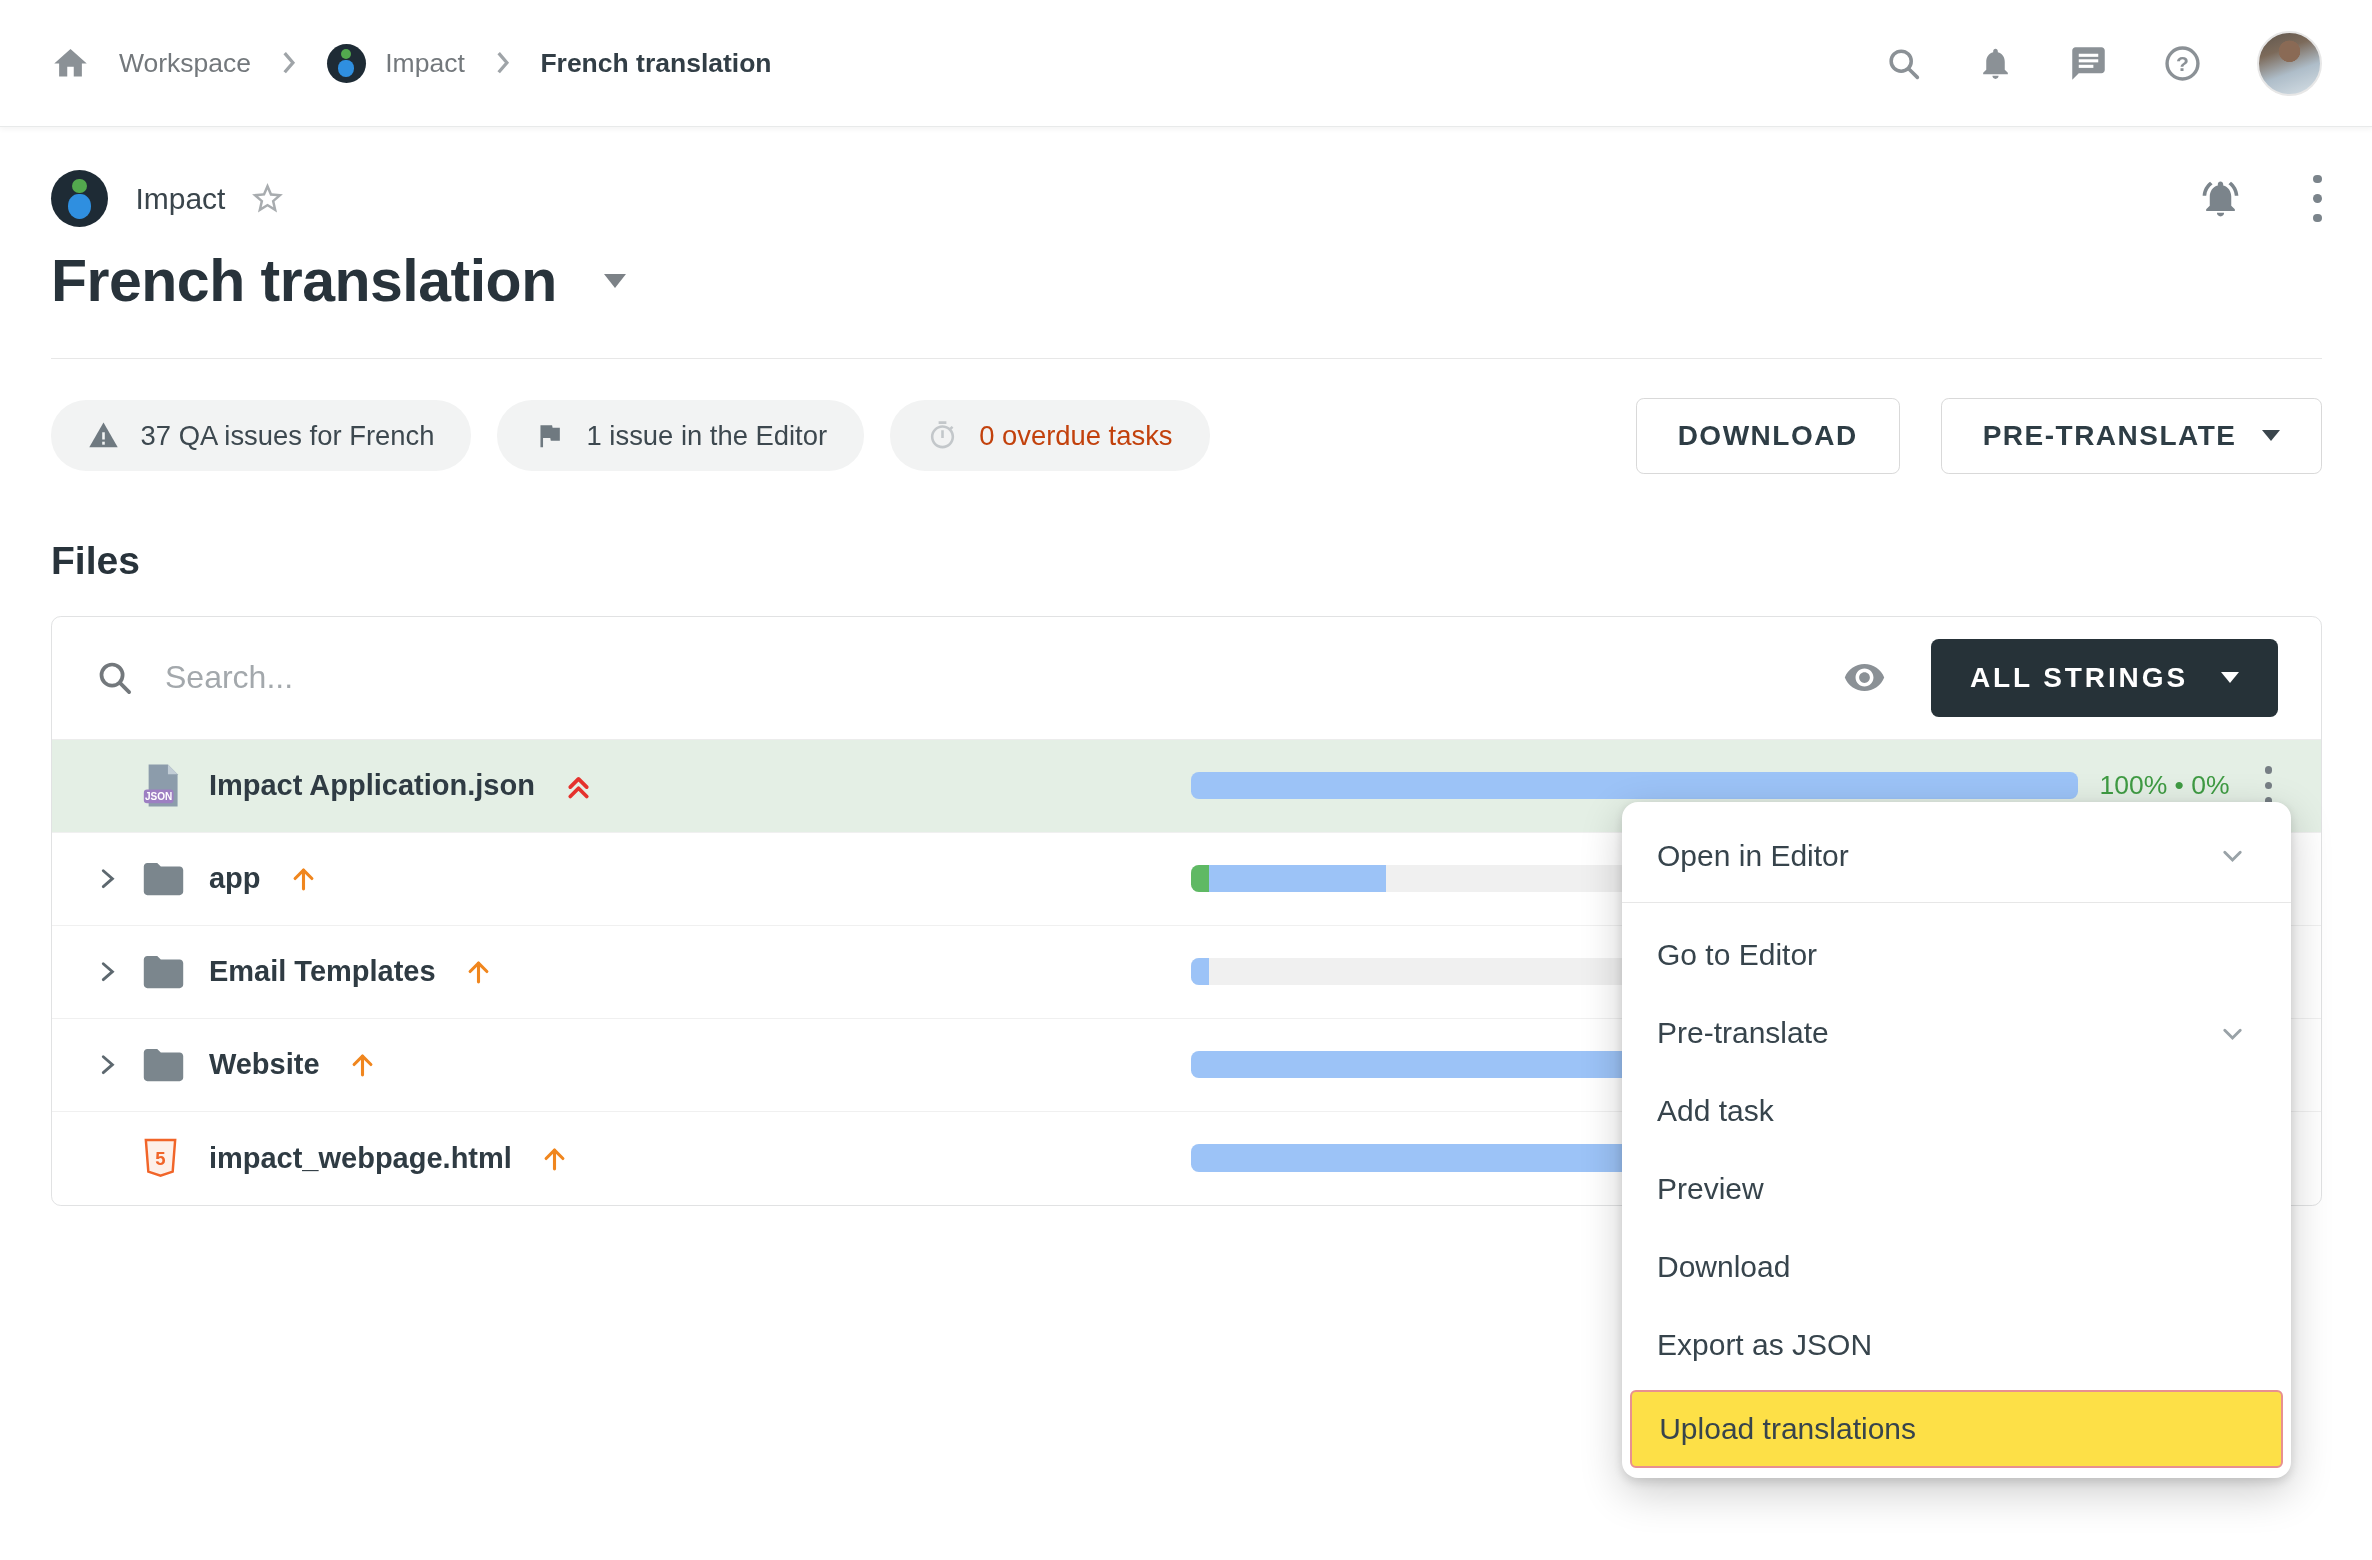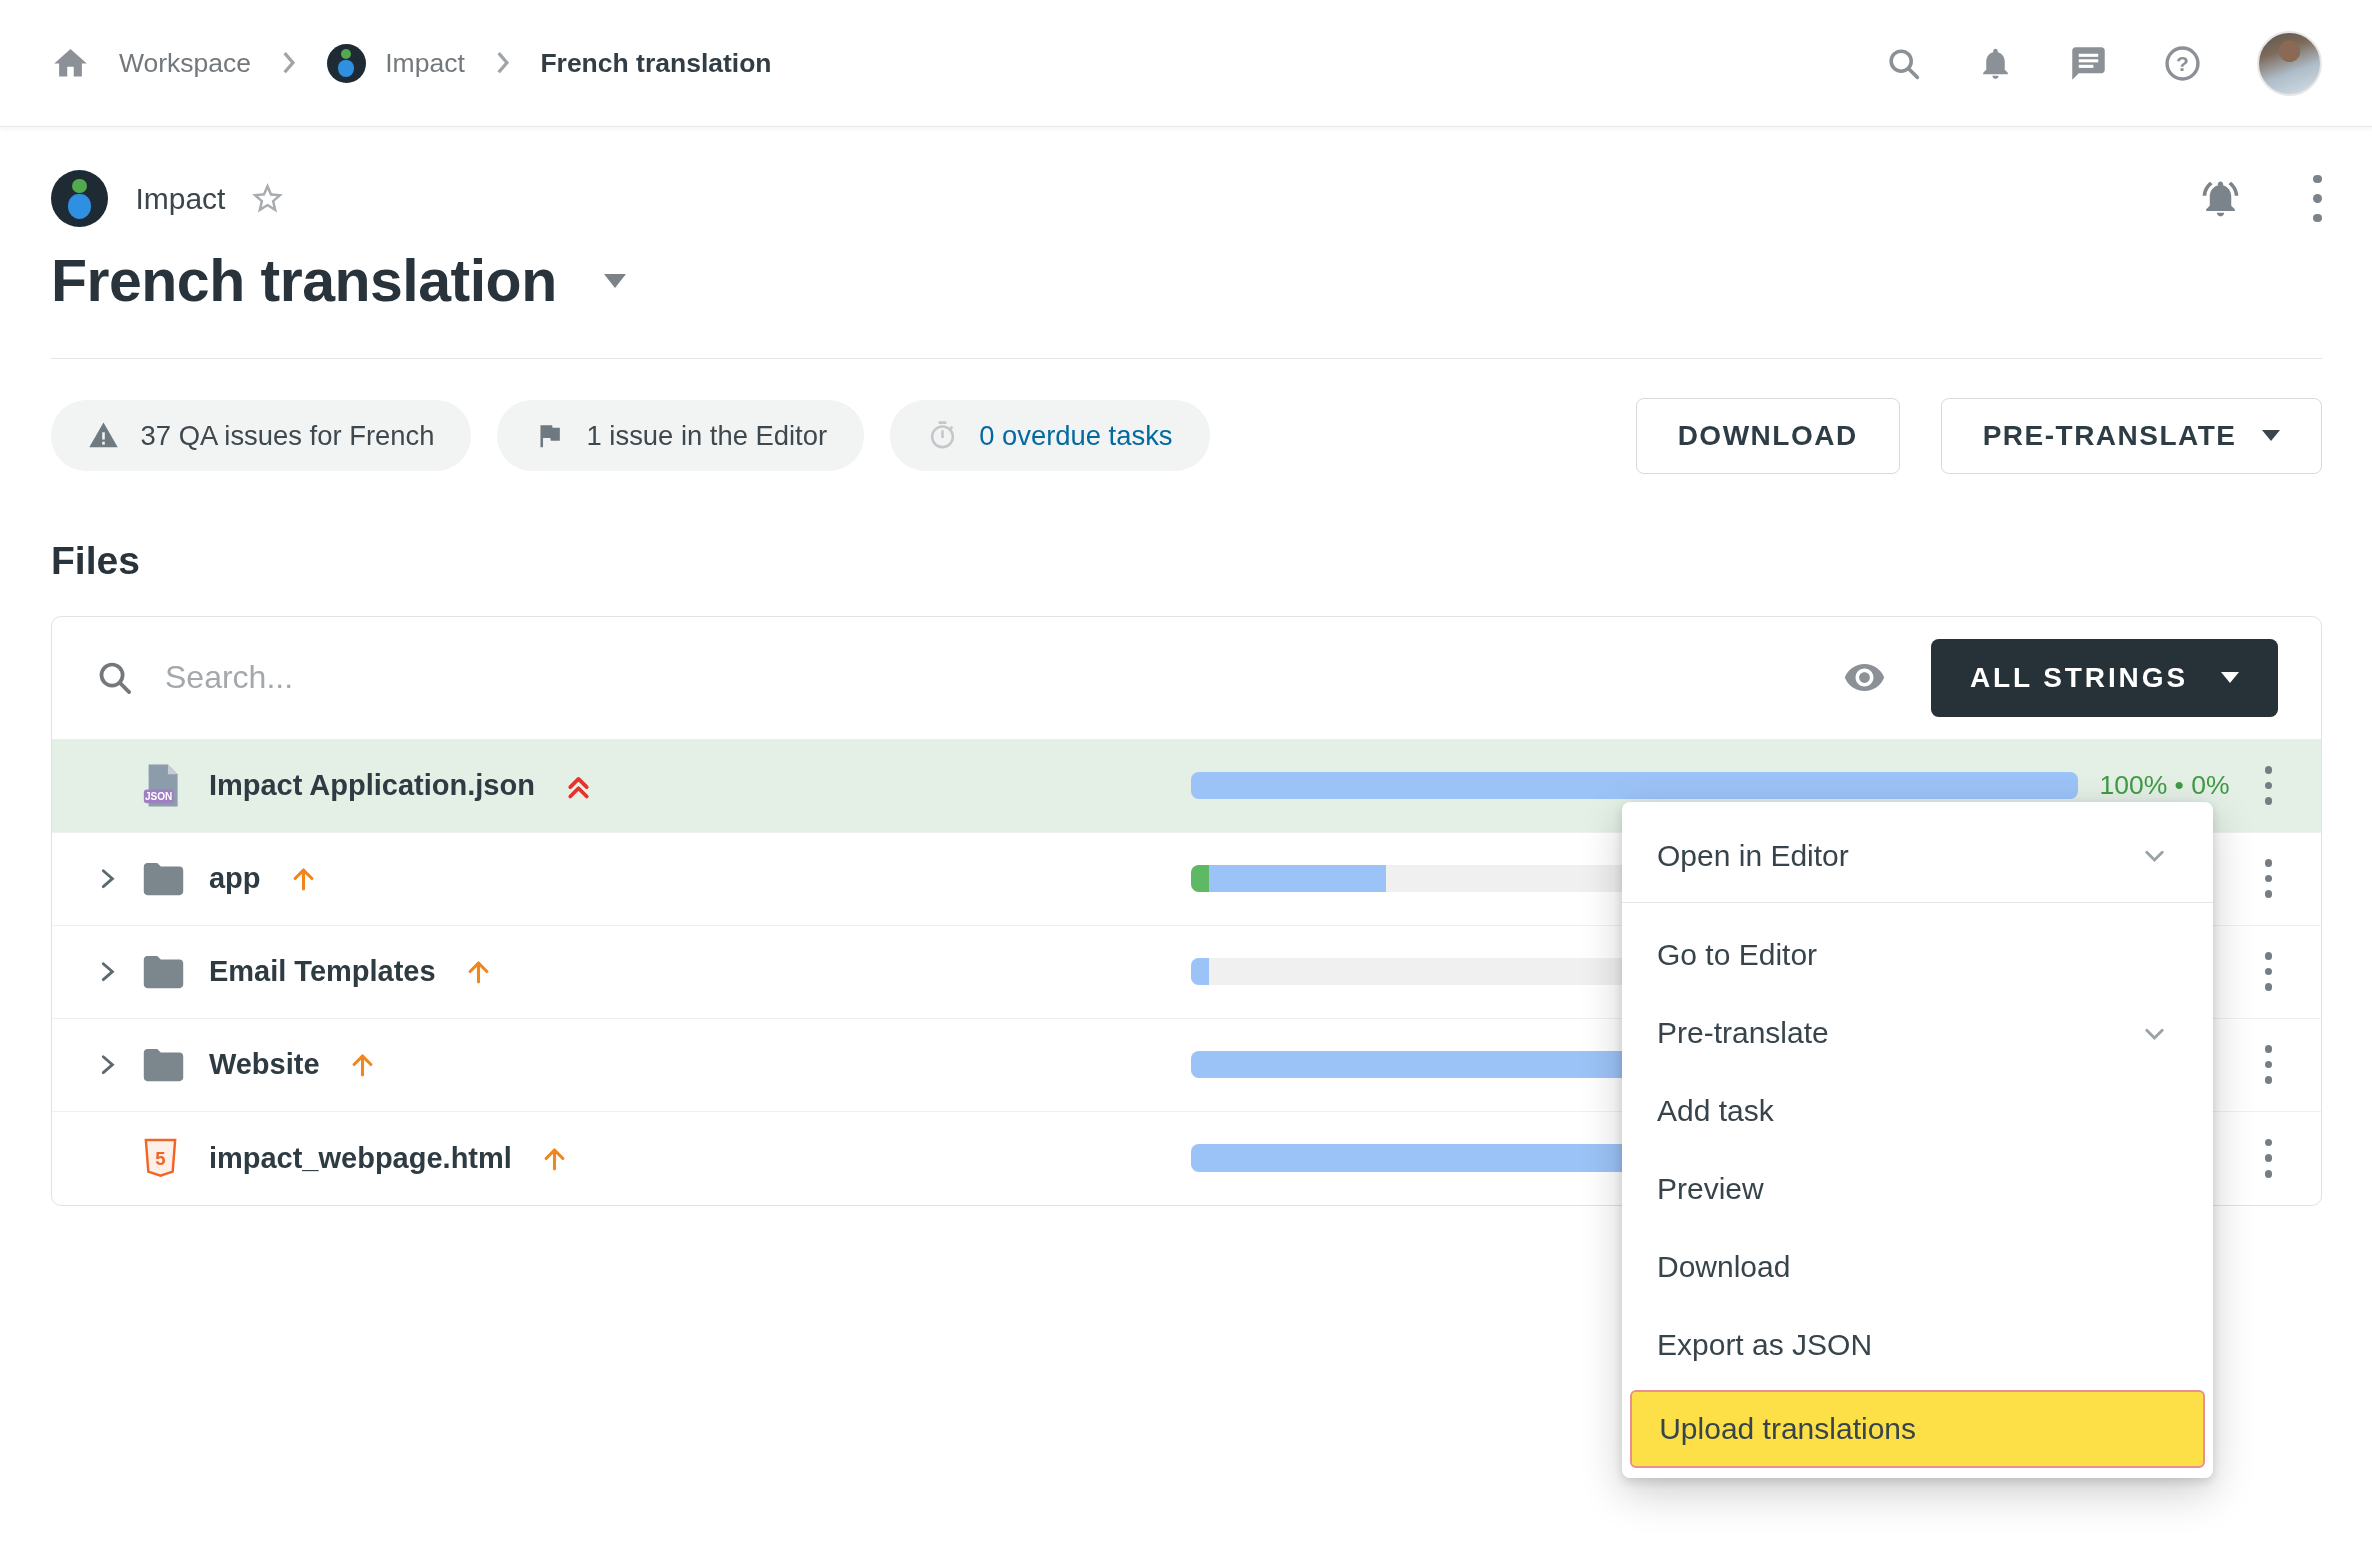--- a/index.html
+++ b/index.html
@@ -42,21 +42,21 @@
   .page-title{font-size:59px;font-weight:700;color:#28333b;margin:0;letter-spacing:-0.5px;}
   .caret{width:0;height:0;border-left:11.8px solid transparent;border-right:11.8px solid transparent;
     border-top:14.7px solid #7c8287;}
   .divider{height:1px;background:#e7e7e7;margin-top:43px;}
 
   
   .stats-row{display:flex;align-items:center;margin-top:39px;gap:12px;}
   .badges{display:flex;gap:25.5px;}
   .badge{height:71px;padding:0 37px;border-radius:35px;background:#f2f3f3;
     display:flex;align-items:center;gap:21.6px;font-size:27.4px;color:#3d484f;cursor:pointer;}
-  .badge.muted{color:#0369a1;cursor:default;}
+  .badge.muted{color:#c2410c;cursor:default;}
   .actions{margin-left:auto;display:flex;gap:41px;}
   .btn{height:76px;padding:0 41px;border:1px solid #d9d9d9;border-radius:7.8px;background:#fff;
     display:flex;align-items:center;gap:25.5px;font-size:28px;font-weight:700;letter-spacing:1.5px;
     color:#2e3d45;cursor:pointer;}
   .btn .caret{border-top-color:#3a454c;border-left-width:9.8px;border-right-width:9.8px;border-top-width:11.8px;}
 
   
   .files-heading{margin-top:65px;font-size:39px;font-weight:700;color:#28333b;}
   .card{margin-top:33px;border:1px solid #e1e2e3;border-radius:9.8px;background:#fff;}
   .search-row{height:123px;display:flex;align-items:center;padding:0 43px;border-bottom:1px solid #ececec;}
@@ -77,21 +77,21 @@
   .prio{margin-left:27.4px;display:flex;align-items:center;}
   .progress{margin-left:auto;display:flex;align-items:center;}
   .track{width:887px;height:27.4px;border-radius:7.8px;background:#f0f0f0;overflow:hidden;display:flex;}
   .seg-a{height:100%;background:#5fb964;}
   .seg-t{height:100%;background:#9cc3f7;}
   .pct{width:173px;text-align:center;font-size:26.5px;font-weight:500;color:#3f9b43;white-space:nowrap;}
   .kebab-sm{width:35px;display:flex;flex-direction:column;gap:7.8px;align-items:center;cursor:pointer;}
   .kebab-sm i{width:7.8px;height:7.8px;border-radius:50%;background:#767e84;}
 
   
-  .menu{position:absolute;left:1622px;top:802px;width:591px;background:#fff;border-radius:8px;
+  .menu{position:absolute;left:1622px;top:802px;width:669px;background:#fff;border-radius:16px;
     box-shadow:0 3.9px 9.8px rgba(0,0,0,.12),0 13.7px 43px rgba(0,0,0,.20);padding:7.8px 0;z-index:10;}
   .menu-item{height:78px;display:flex;align-items:center;padding:0 43px 0 35px;
     font-size:30px;color:#37444c;cursor:pointer;}
   .menu-item.first{height:92px;}
   .mi-chev{margin-left:auto;}
   .menu-divider{height:1px;background:#e7e7e7;}
   .menu-gap{height:13.7px;}
   .menu-item.highlight{margin:5.9px 7.8px 2px;border:2.9px solid #e89090;background:#fde047;
     border-radius:5.9px;height:78px;padding-left:27.4px;}
 </style>

